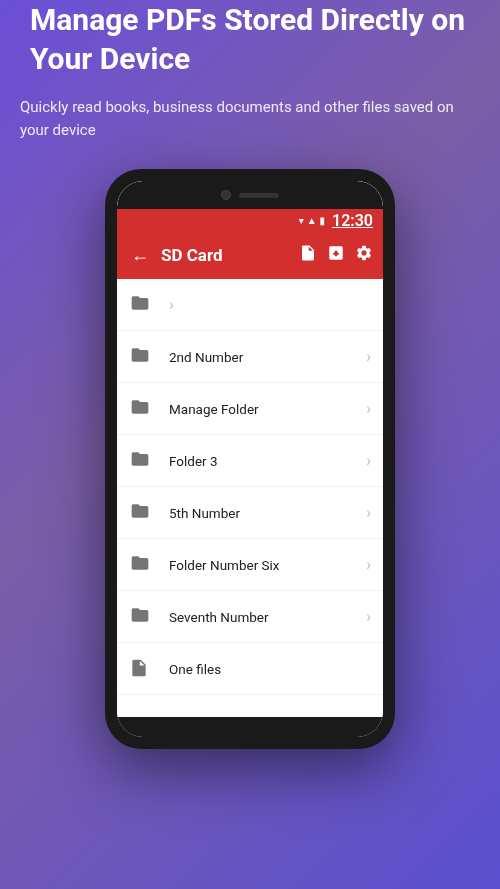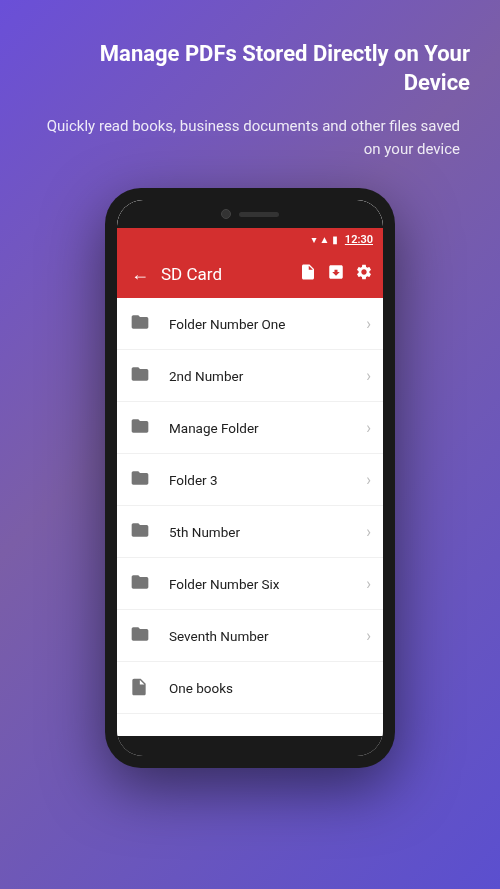--- a/index.html
+++ b/index.html
@@ -10,35 +10,34 @@
       background: linear-gradient(135deg, #6a4fd8 0%, #7b5ea7 40%, #5b4fcf 100%);
       font-family: 'Roboto', Arial, sans-serif;
       display: flex;
       flex-direction: column;
       align-items: center;
       overflow: hidden;
     }
 
     .hero-title {
       color: #fff;
-      font-size: 22px;
+      font-size: 30px;
       font-weight: 700;
-      text-align: right;
-      margin-top: 40px;
+      text-align: left;
       line-height: 1.3;
       padding: 0 30px;
     }
 
     .hero-subtitle {
       color: rgba(255,255,255,0.88);
       font-size: 15px;
-      text-align: right;
+      text-align: left;
       margin-top: 18px;
       line-height: 1.5;
-      padding: 0 40px;
+      padding: 0 20px;
     }
 
     .phone-wrapper {
       margin-top: 28px;
       width: 290px;
       height: 580px;
       background: #1a1a1a;
       border-radius: 36px;
       padding: 12px;
       box-shadow: 0 20px 60px rgba(0,0,0,0.5);
@@ -95,21 +94,21 @@
     }
 
     .status-icons {
       display: flex;
       align-items: center;
       gap: 3px;
     }
 
     .status-time {
       color: #fff;
-      font-size: 11px;
+      font-size: 16px;
       font-weight: 600;
       margin-left: 4px;
       text-decoration: underline;
     }
 
     .wifi-icon, .signal-icon, .battery-icon {
       color: #fff;
       font-size: 10px;
     }
 
@@ -127,21 +126,21 @@
     .back-arrow {
       color: #fff;
       font-size: 18px;
       cursor: pointer;
       padding: 4px;
     }
 
     .app-bar-title {
       color: #fff;
       font-size: 17px;
-      font-weight: 400;
+      font-weight: 700;
       flex: 1;
     }
 
     .app-bar-icons {
       display: flex;
       align-items: center;
       gap: 10px;
     }
 
     .app-bar-icon {
@@ -247,21 +246,20 @@
     </div>
 
     <div class="file-list">
 
       <div class="file-item">
         <span class="folder-icon">
           <svg width="22" height="20" viewBox="0 0 24 24" fill="#757575">
             <path d="M10 4H4c-1.1 0-2 .9-2 2v12c0 1.1.9 2 2 2h16c1.1 0 2-.9 2-2V8c0-1.1-.9-2-2-2h-8l-2-2z"></path>
           </svg>
         </span>
-        <span class="file-name">Folder Number One</span>
         <span class="chevron-icon">›</span>
       </div>
 
       <div class="file-item">
         <span class="folder-icon">
           <svg width="22" height="20" viewBox="0 0 24 24" fill="#757575">
             <path d="M10 4H4c-1.1 0-2 .9-2 2v12c0 1.1.9 2 2 2h16c1.1 0 2-.9 2-2V8c0-1.1-.9-2-2-2h-8l-2-2z"></path>
           </svg>
         </span>
         <span class="file-name">2nd Number</span>
@@ -317,21 +315,21 @@
         <span class="file-name">Seventh Number</span>
         <span class="chevron-icon">›</span>
       </div>
 
       <div class="file-item">
         <span class="folder-icon">
           <svg width="20" height="22" viewBox="0 0 24 24" fill="#757575">
             <path d="M14 2H6c-1.1 0-2 .9-2 2v16c0 1.1.9 2 2 2h12c1.1 0 2-.9 2-2V8l-6-6zm-1 7V3.5L18.5 9H13z"></path>
           </svg>
         </span>
-        <span class="file-name">One books</span>
+        <span class="file-name">One files</span>
         <span class="chevron-icon" style="visibility:hidden;">›</span>
       </div>
 
     </div>
 
     <div class="phone-bottom"></div>
 
   </div>
 </div>
 

